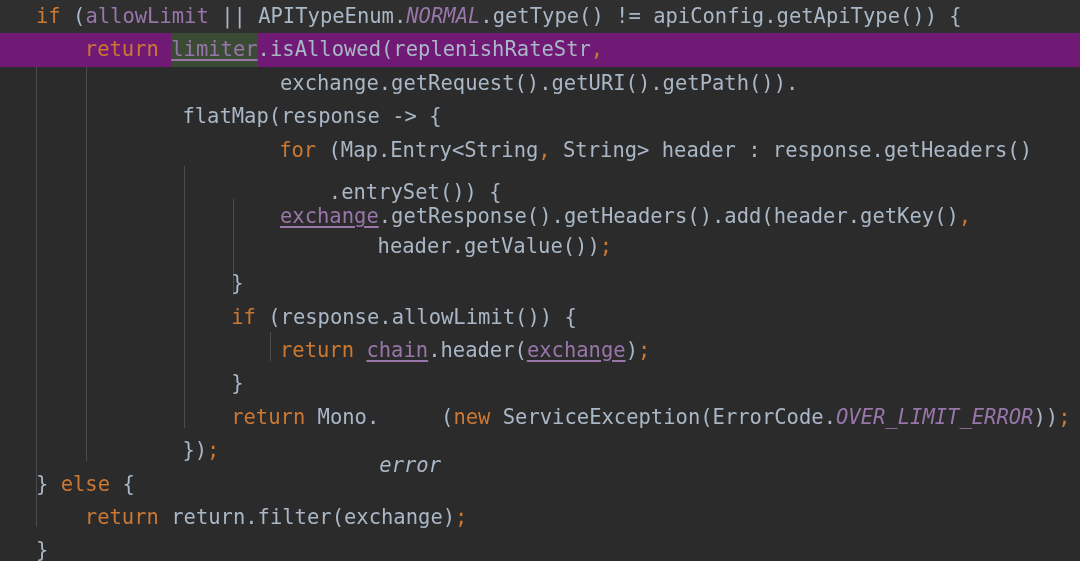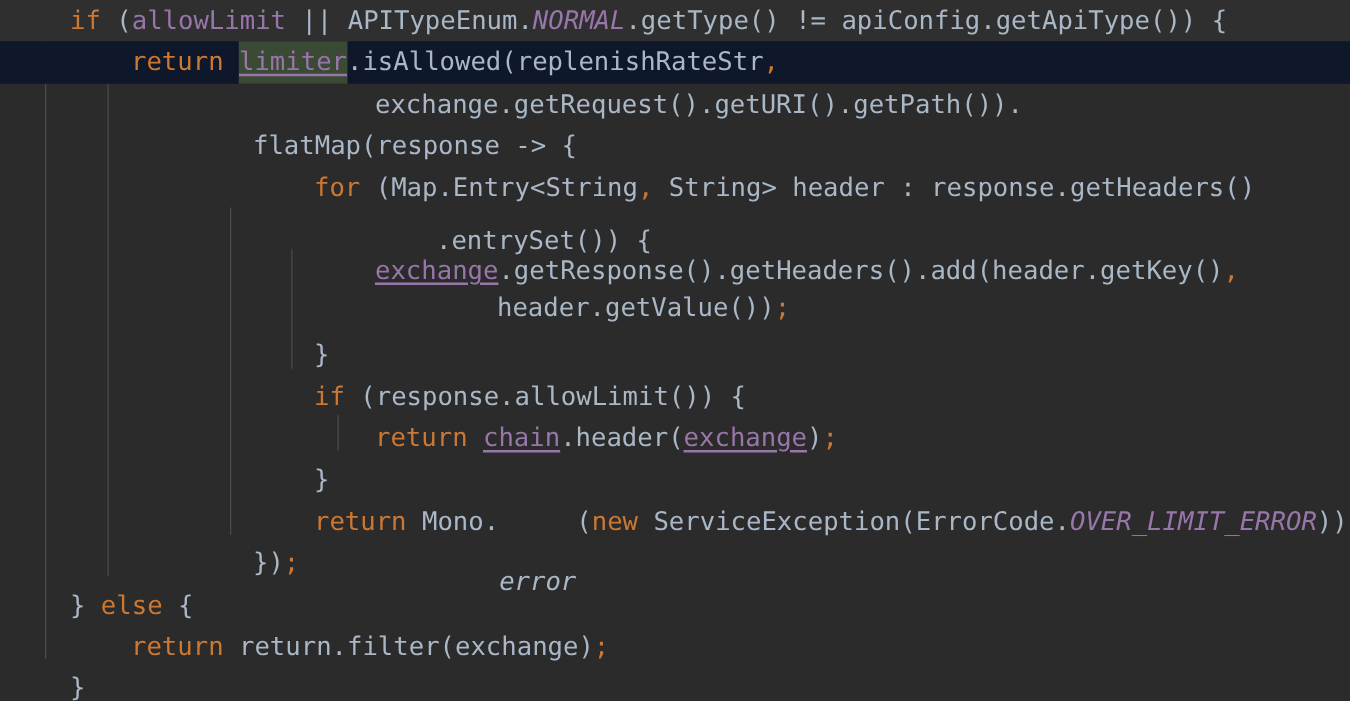--- a/index.html
+++ b/index.html
@@ -33,31 +33,31 @@
   #lines {
     position: absolute;
     top: 0; left: 0;
     width: 1080px;
   }
   .code-line {
     position: relative;
     height: 33.4px;
     white-space: pre;
     color: #a9b7c6;
-    padding-left: 56px;
+    padding-left: 36px;
     box-sizing: border-box;
     overflow: visible;
   }
   .code-line .txt {
     display: inline-block;
     vertical-align: top;
     line-height: 33.4px;
   }
   .code-line.caret-line {
-    background: #0f172a;
+    background: #701a75;
   }
   .code-line.dim-top {
     background: #2f2f2f;
   }
 
   
   .kw   { color: #cc7832; }          
   .punc { color: #cc7832; }          
   .fld  { color: #9876aa; }          
   .fldi { color: #9876aa; font-style: italic; }  
@@ -75,21 +75,21 @@
       <div class="guide" style="left: 86px; top: 66px; height: 395px;"></div>
       <div class="guide" style="left: 184px; top: 166px; height: 262px;"></div>
       <div class="guide" style="left: 233px; top: 199px; height: 96px;"></div>
       <div class="guide" style="left: 270px; top: 332px; height: 29px;"></div>
     </div>
   <div id="lines">
       <div class="code-line dim-top" style="top: 0px;"><span class="txt" style="display: inline-block; width: 0px;"></span><span class="txt kw">if</span><span class="txt plain"> (</span><span class="txt fld">allowLimit</span><span class="txt plain"> || APITypeEnum.</span><span class="txt fldi">NORMAL</span><span class="txt plain">.getType() != apiConfig.getApiType()) {</span></div>
       <div class="code-line caret-line" style="top: 33.4px;"><span class="txt" style="display: inline-block; width: 48.8px;"></span><span class="txt kw">return</span><span class="txt plain"> </span><span class="txt ul hl">limiter</span><span class="txt plain">.isAllowed(replenishRateStr</span><span class="txt punc">,</span></div>
       <div class="code-line" style="top: 66.8px;"><span class="txt" style="display: inline-block; width: 244px;"></span><span class="txt plain">exchange.getRequest().getURI().getPath()).</span></div>
       <div class="code-line" style="top: 100.2px;"><span class="txt" style="display: inline-block; width: 146.4px;"></span><span class="txt plain">flatMap(response -&gt; {</span></div>
-      <div class="code-line" style="top: 133.6px;"><span class="txt" style="display: inline-block; width: 195.2px;"></span><span class="txt kw">for</span><span class="txt plain"> (Map.Entry&lt;String</span><span class="txt punc">,</span><span class="txt plain"> String&gt; header : response.getHeaders()</span></div>
+      <div class="code-line" style="top: 133.6px; text-align: center;"><span class="txt" style="display: inline-block; width: 195.2px;"></span><span class="txt kw">for</span><span class="txt plain"> (Map.Entry&lt;String</span><span class="txt punc">,</span><span class="txt plain"> String&gt; header : response.getHeaders()</span></div>
       <div class="code-line" style="top: 176px;"><span class="txt" style="display: inline-block; width: 292.8px;"></span><span class="txt plain">.entrySet()) {</span></div>
       <div class="code-line" style="top: 200.4px;"><span class="txt" style="display: inline-block; width: 244px;"></span><span class="txt ul">exchange</span><span class="txt plain">.getResponse().getHeaders().add(header.getKey()</span><span class="txt punc">,</span></div>
       <div class="code-line" style="top: 230px;"><span class="txt" style="display: inline-block; width: 341.6px;"></span><span class="txt plain">header.getValue())</span><span class="txt punc">;</span></div>
       <div class="code-line" style="top: 267.2px;"><span class="txt" style="display: inline-block; width: 195.2px;"></span><span class="txt plain">}</span></div>
       <div class="code-line" style="top: 300.6px;"><span class="txt" style="display: inline-block; width: 195.2px;"></span><span class="txt kw">if</span><span class="txt plain"> (response.allowLimit()) {</span></div>
       <div class="code-line" style="top: 334px;"><span class="txt" style="display: inline-block; width: 244px;"></span><span class="txt kw">return</span><span class="txt plain"> </span><span class="txt ul">chain</span><span class="txt plain">.header(</span><span class="txt ul">exchange</span><span class="txt plain">)</span><span class="txt punc">;</span></div>
       <div class="code-line" style="top: 367.4px;"><span class="txt" style="display: inline-block; width: 195.2px;"></span><span class="txt plain">}</span></div>
       <div class="code-line" style="top: 400.8px;"><span class="txt" style="display: inline-block; width: 195.2px;"></span><span class="txt kw">return</span><span class="txt plain"> Mono.</span><span class="txt ital">error</span><span class="txt plain">(</span><span class="txt kw">new</span><span class="txt plain"> ServiceException(ErrorCode.</span><span class="txt fldi">OVER_LIMIT_ERROR</span><span class="txt plain">))</span><span class="txt punc">;</span></div>
       <div class="code-line" style="top: 434.2px;"><span class="txt" style="display: inline-block; width: 146.4px;"></span><span class="txt plain">})</span><span class="txt punc">;</span></div>
       <div class="code-line" style="top: 467.6px;"><span class="txt" style="display: inline-block; width: 0px;"></span><span class="txt plain">} </span><span class="txt kw">else</span><span class="txt plain"> {</span></div>

